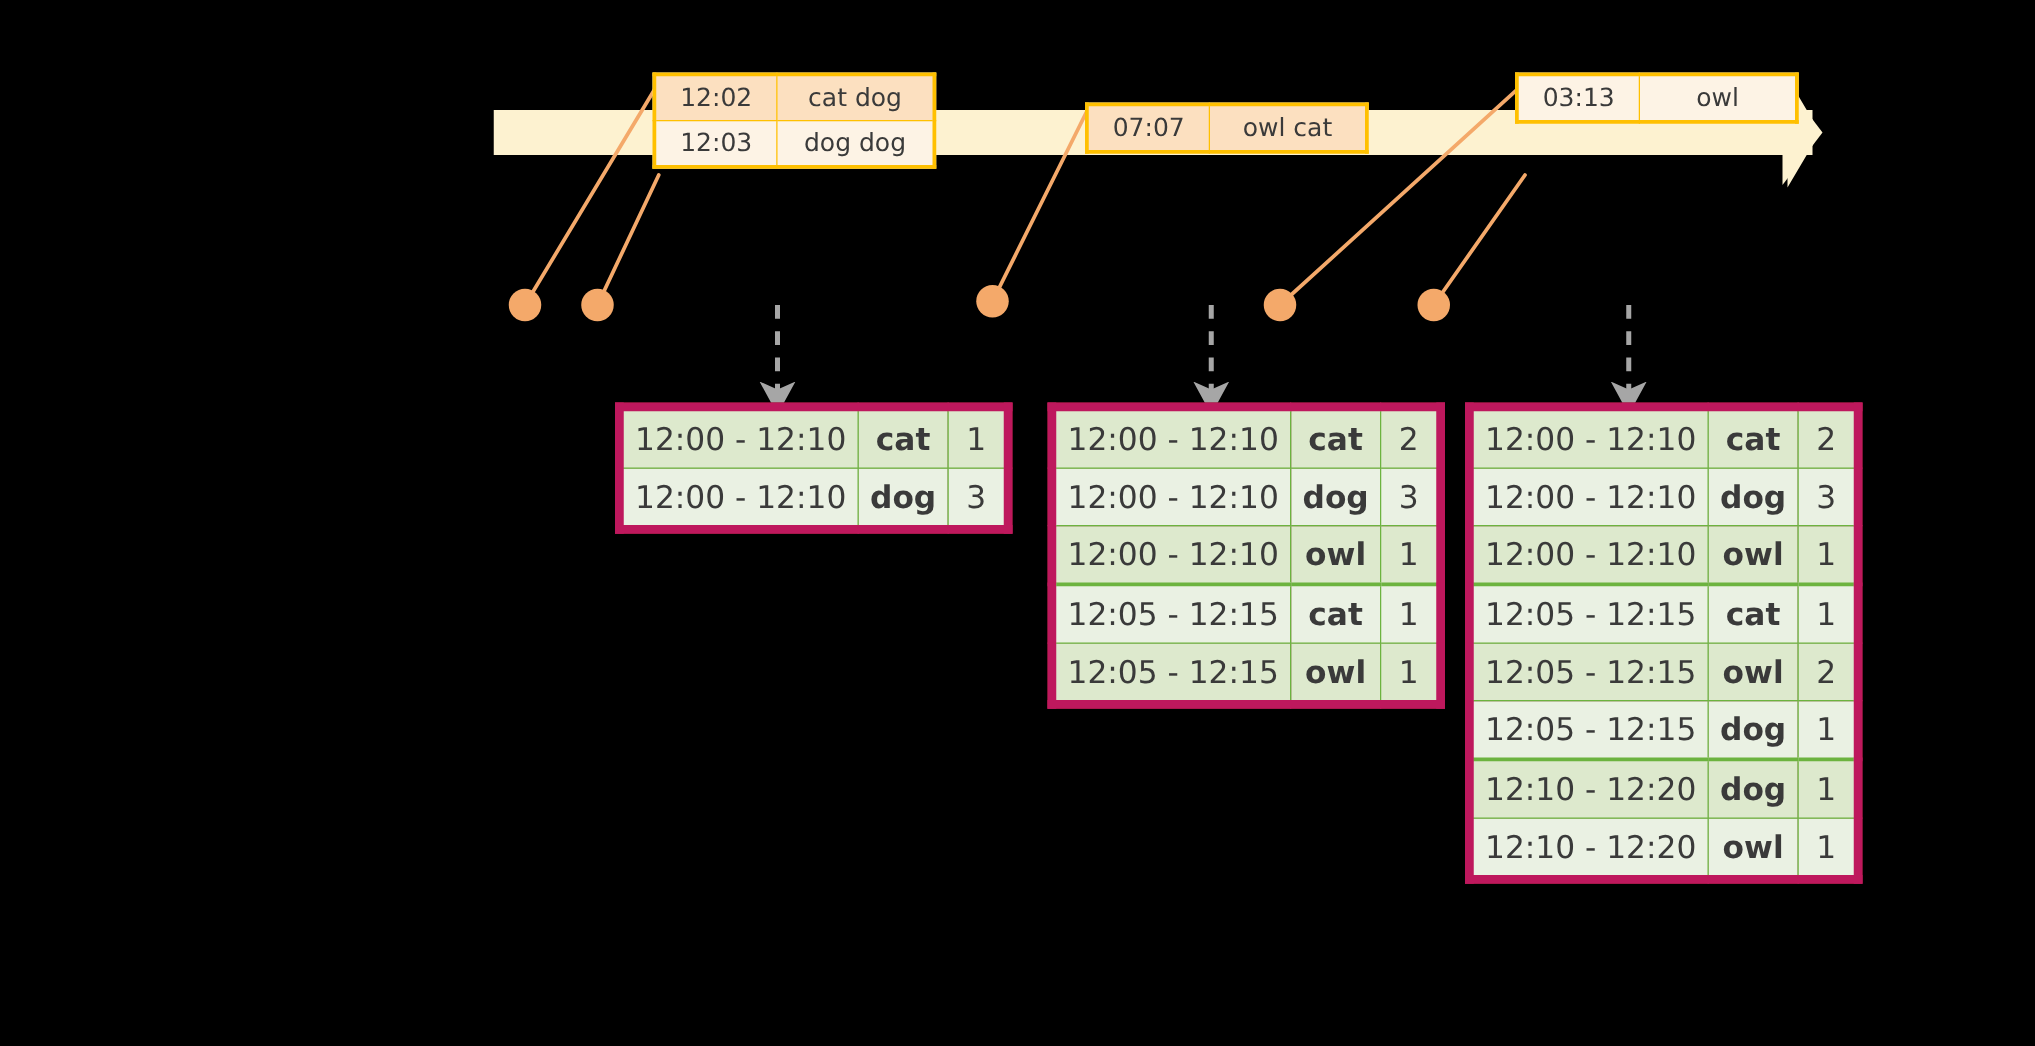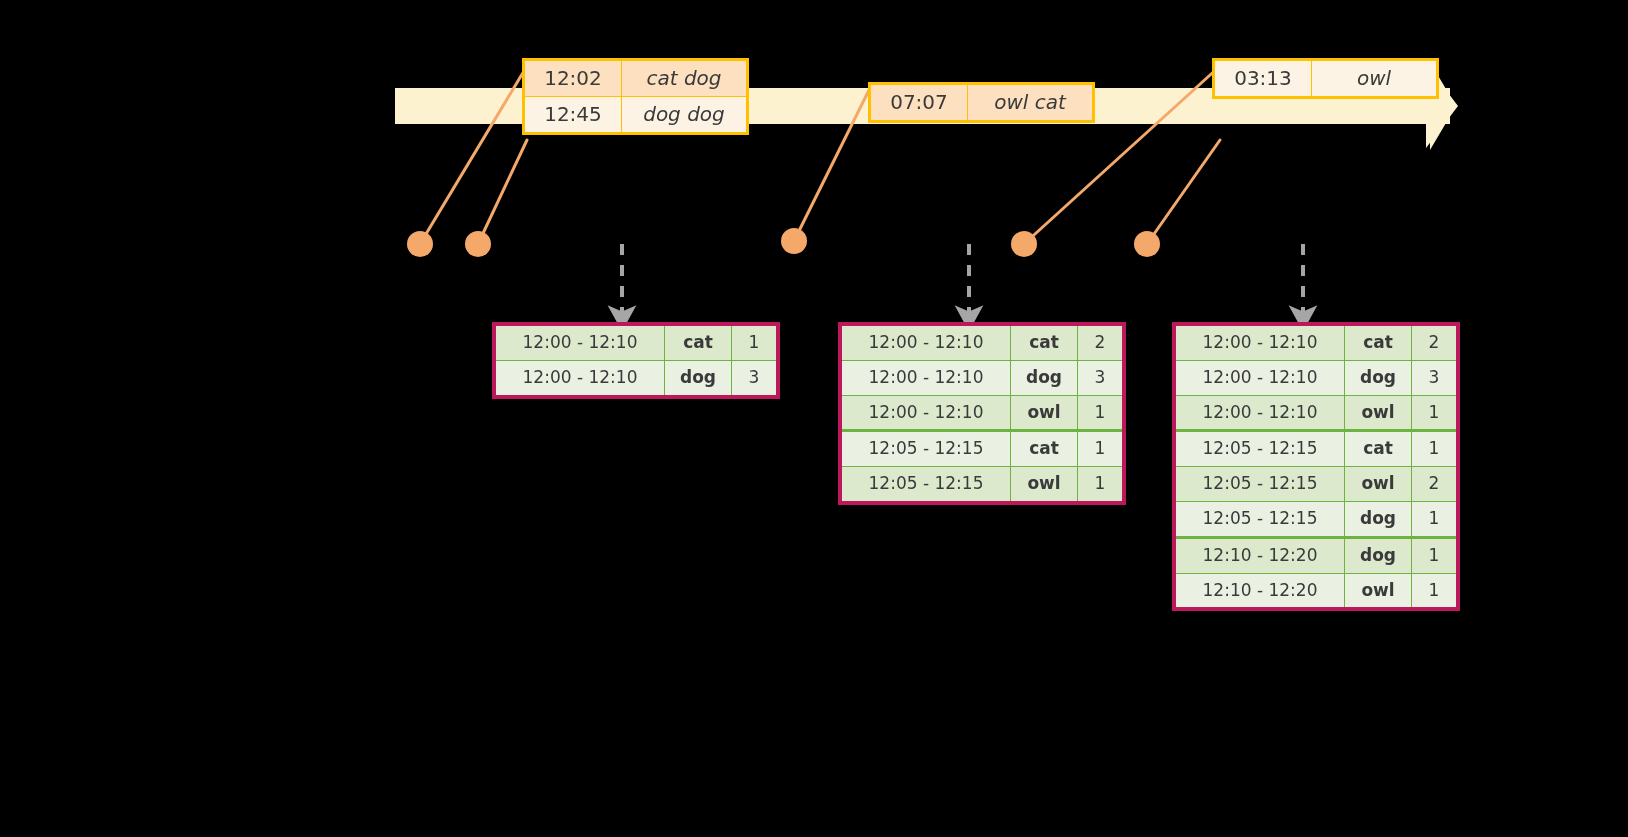--- a/index.html
+++ b/index.html
@@ -47,29 +47,29 @@
   .event-table td {
     border: 1.5px solid #ffc000;
     padding: 4px 10px;
     text-align: center;
     white-space: nowrap;
     line-height: 1.35;
   }
   .event-table tr.shade-a td { background: #fce0c0; }
   .event-table tr.shade-b td { background: #fdf3e5; }
   .ev-time { min-width: 76px; }
-  .ev-words { min-width: 104px; font-style: italic; }
+  .ev-words { min-width: 104px; }
 
   
   .result-table {
     position: absolute;
     border-collapse: collapse;
-    border: 4px solid #be185d;
+    border: 7px solid #be185d;
     background: #7f1d1d;
-    font-size: 17px;
+    font-size: 25px;
     color: #3a3a3a;
   }
   .result-table td {
     border: 1.5px solid #6cb33f;
     padding: 5px 9px;
     text-align: center;
     white-space: nowrap;
     line-height: 1.4;
   }
   .result-table tr.shade-a td { background: #dde9cd; }
@@ -117,21 +117,21 @@
       </g>
   </svg>
 
   <table class="event-table" id="event-group-1" style="left:522px; top:58px;">
       <tbody>
         <tr class="shade-a">
           <td class="ev-time">12:02</td>
           <td class="ev-words">cat dog</td>
         </tr>
         <tr class="shade-b">
-          <td class="ev-time">12:45</td>
+          <td class="ev-time">12:03</td>
           <td class="ev-words">dog dog</td>
         </tr>
       </tbody>
     </table>
 
   <table class="event-table" id="event-group-2" style="left:868px; top:82px;">
       <tbody>
         <tr class="shade-a">
           <td class="ev-time">07:07</td>
           <td class="ev-words">owl cat</td>

